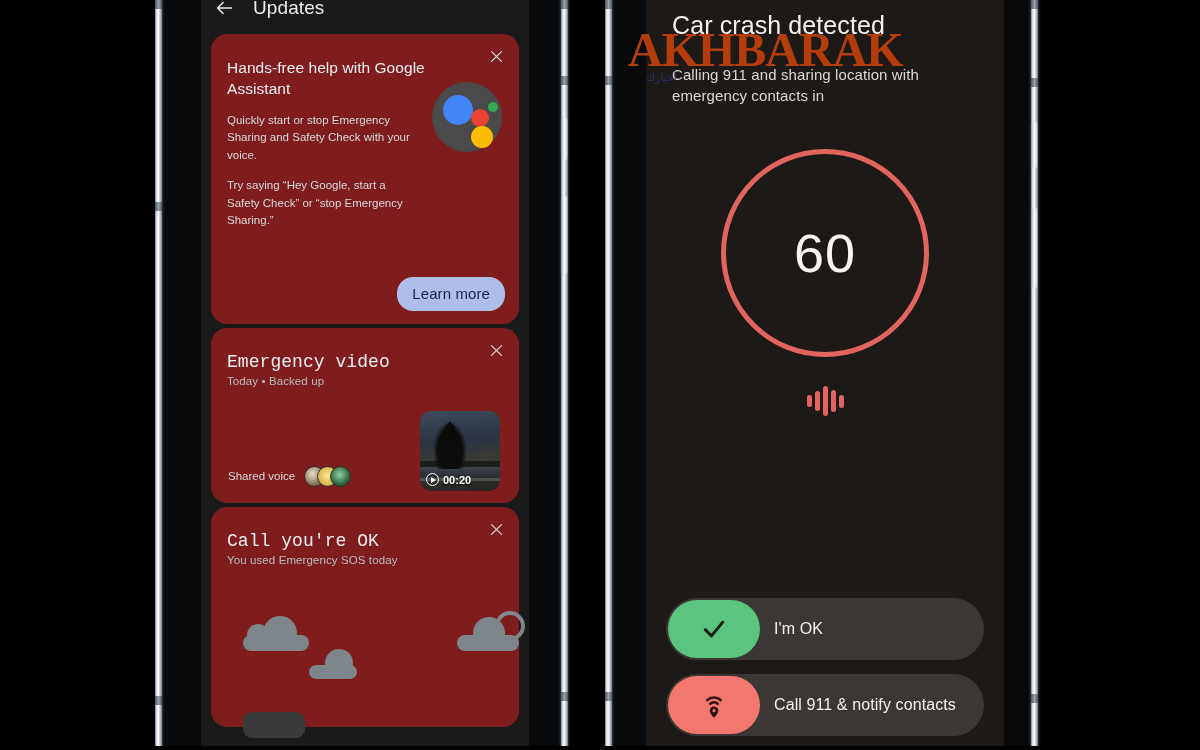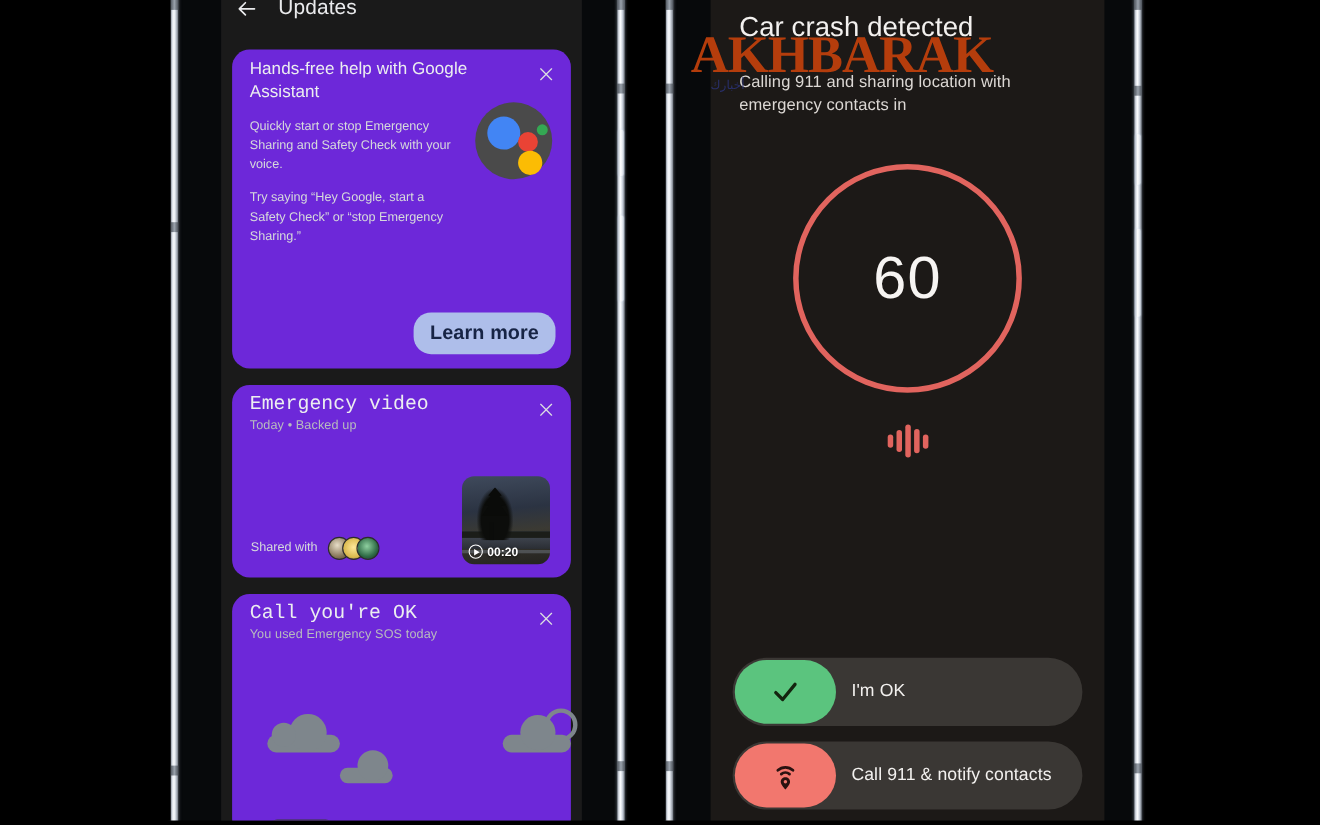--- a/index.html
+++ b/index.html
@@ -55,22 +55,22 @@
 
   
   .l-appbar {
     display:flex; align-items:center; gap:18px;
     height:44px; padding:0 0 0 12px;
   }
   .back-arrow { width:22px; height:22px; flex:none; }
   .l-title { color:#e9eaec; font-size:19px; letter-spacing:.1px; }
 
   .card {
-    position:relative; margin:15px 10px; background:#6d28d9;
-    border-radius:16px; padding:8px 16px 14px 16px;
+    position:relative; margin:4px 10px; background:#7f1d1d;
+    border-radius:16px; padding:24px 16px 14px 16px;
   }
   .card-x {
     position:absolute; top:14px; right:14px; width:17px; height:17px;
     cursor:pointer;
   }
   .card-h1 { color:#eceef0; font-size:15.5px; line-height:1.35; width:232px; letter-spacing:.05px;}
   .card-h2 { color:#eceef0; font-size:18px; letter-spacing:.05px;font-family:Liberation Mono, monospace; }
   .card-sub { color:#b8bbbe; font-size:11.5px; margin-top:3px; letter-spacing:.1px;}
   .card-body { color:#d6d9db; font-size:11.5px; line-height:1.52; width:185px; margin-top:12px;}
   .card-body p + p { margin-top:13px; }
@@ -82,21 +82,21 @@
   }
   .assist i { position:absolute; border-radius:50%; display:block; }
   .dot-blue   { width:30px; height:30px; background:#4285f4; left:11px; top:13px; }
   .dot-red    { width:18px; height:18px; background:#ea4335; left:39px; top:27px; }
   .dot-yellow { width:22px; height:22px; background:#fbbc04; left:39px; top:44px; }
   .dot-green  { width:10px; height:10px; background:#34a853; left:56px; top:20px; }
 
   .learn-more {
     position:absolute; right:14px; bottom:13px;
     background:#aebeea; color:#172445;
-    font-size:18px; font-weight:bold;
+    font-size:15px; font-weight:normal;
     border:none; border-radius:16px; padding:8px 15px 9px;
     cursor:pointer; letter-spacing:.1px;
   }
 
   
   #card-video { height:175px; }
   .shared-row {
     position:absolute; left:17px; bottom:18px;
     display:flex; align-items:center; gap:9px;
   }
@@ -279,21 +279,21 @@
       </div>
 
       <div class="card" id="card-video">
         <svg class="card-x" viewBox="0 0 24 24">
           <path d="M5 5l14 14M19 5L5 19" fill="none" stroke="#dcdfe1" stroke-width="1.6" stroke-linecap="round"></path>
         </svg>
         <div class="card-h2">Emergency video</div>
         <div class="card-sub">Today • Backed up</div>
 
         <div class="shared-row">
-          <span class="shared-label">Shared with</span>
+          <span class="shared-label">Shared voice</span>
           <span class="avatars">
             <span class="av1"></span>
             <span class="av2"></span>
             <span class="av3"></span>
           </span>
         </div>
 
         <div class="thumb">
           <div class="water"></div>
           <div class="shore"></div>

